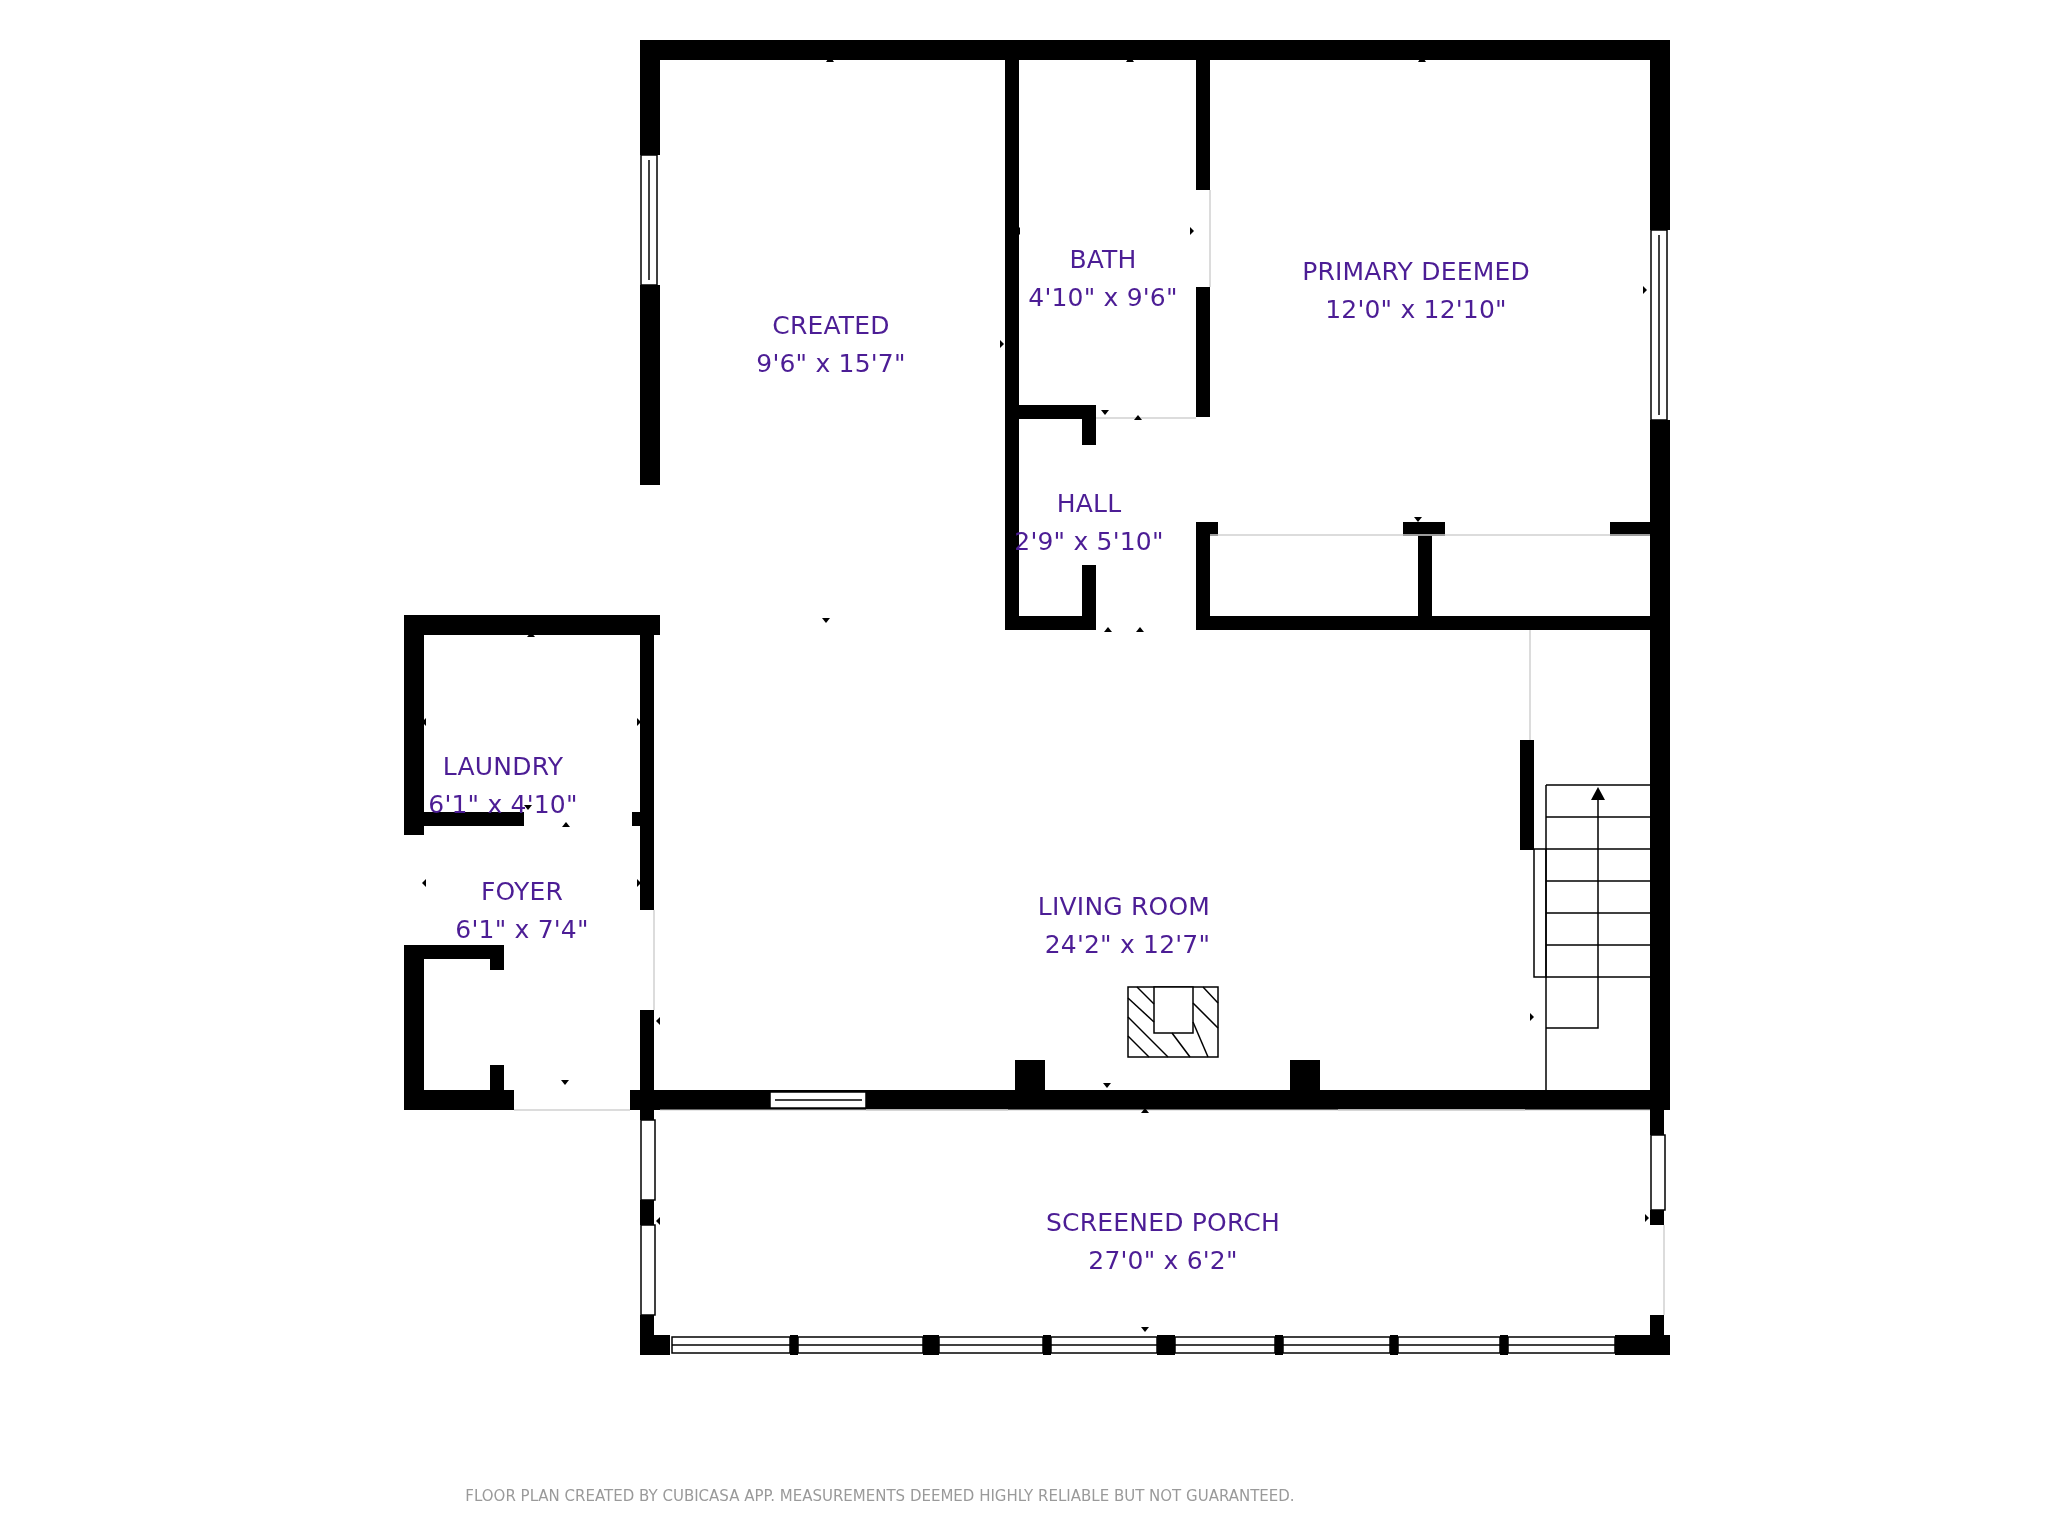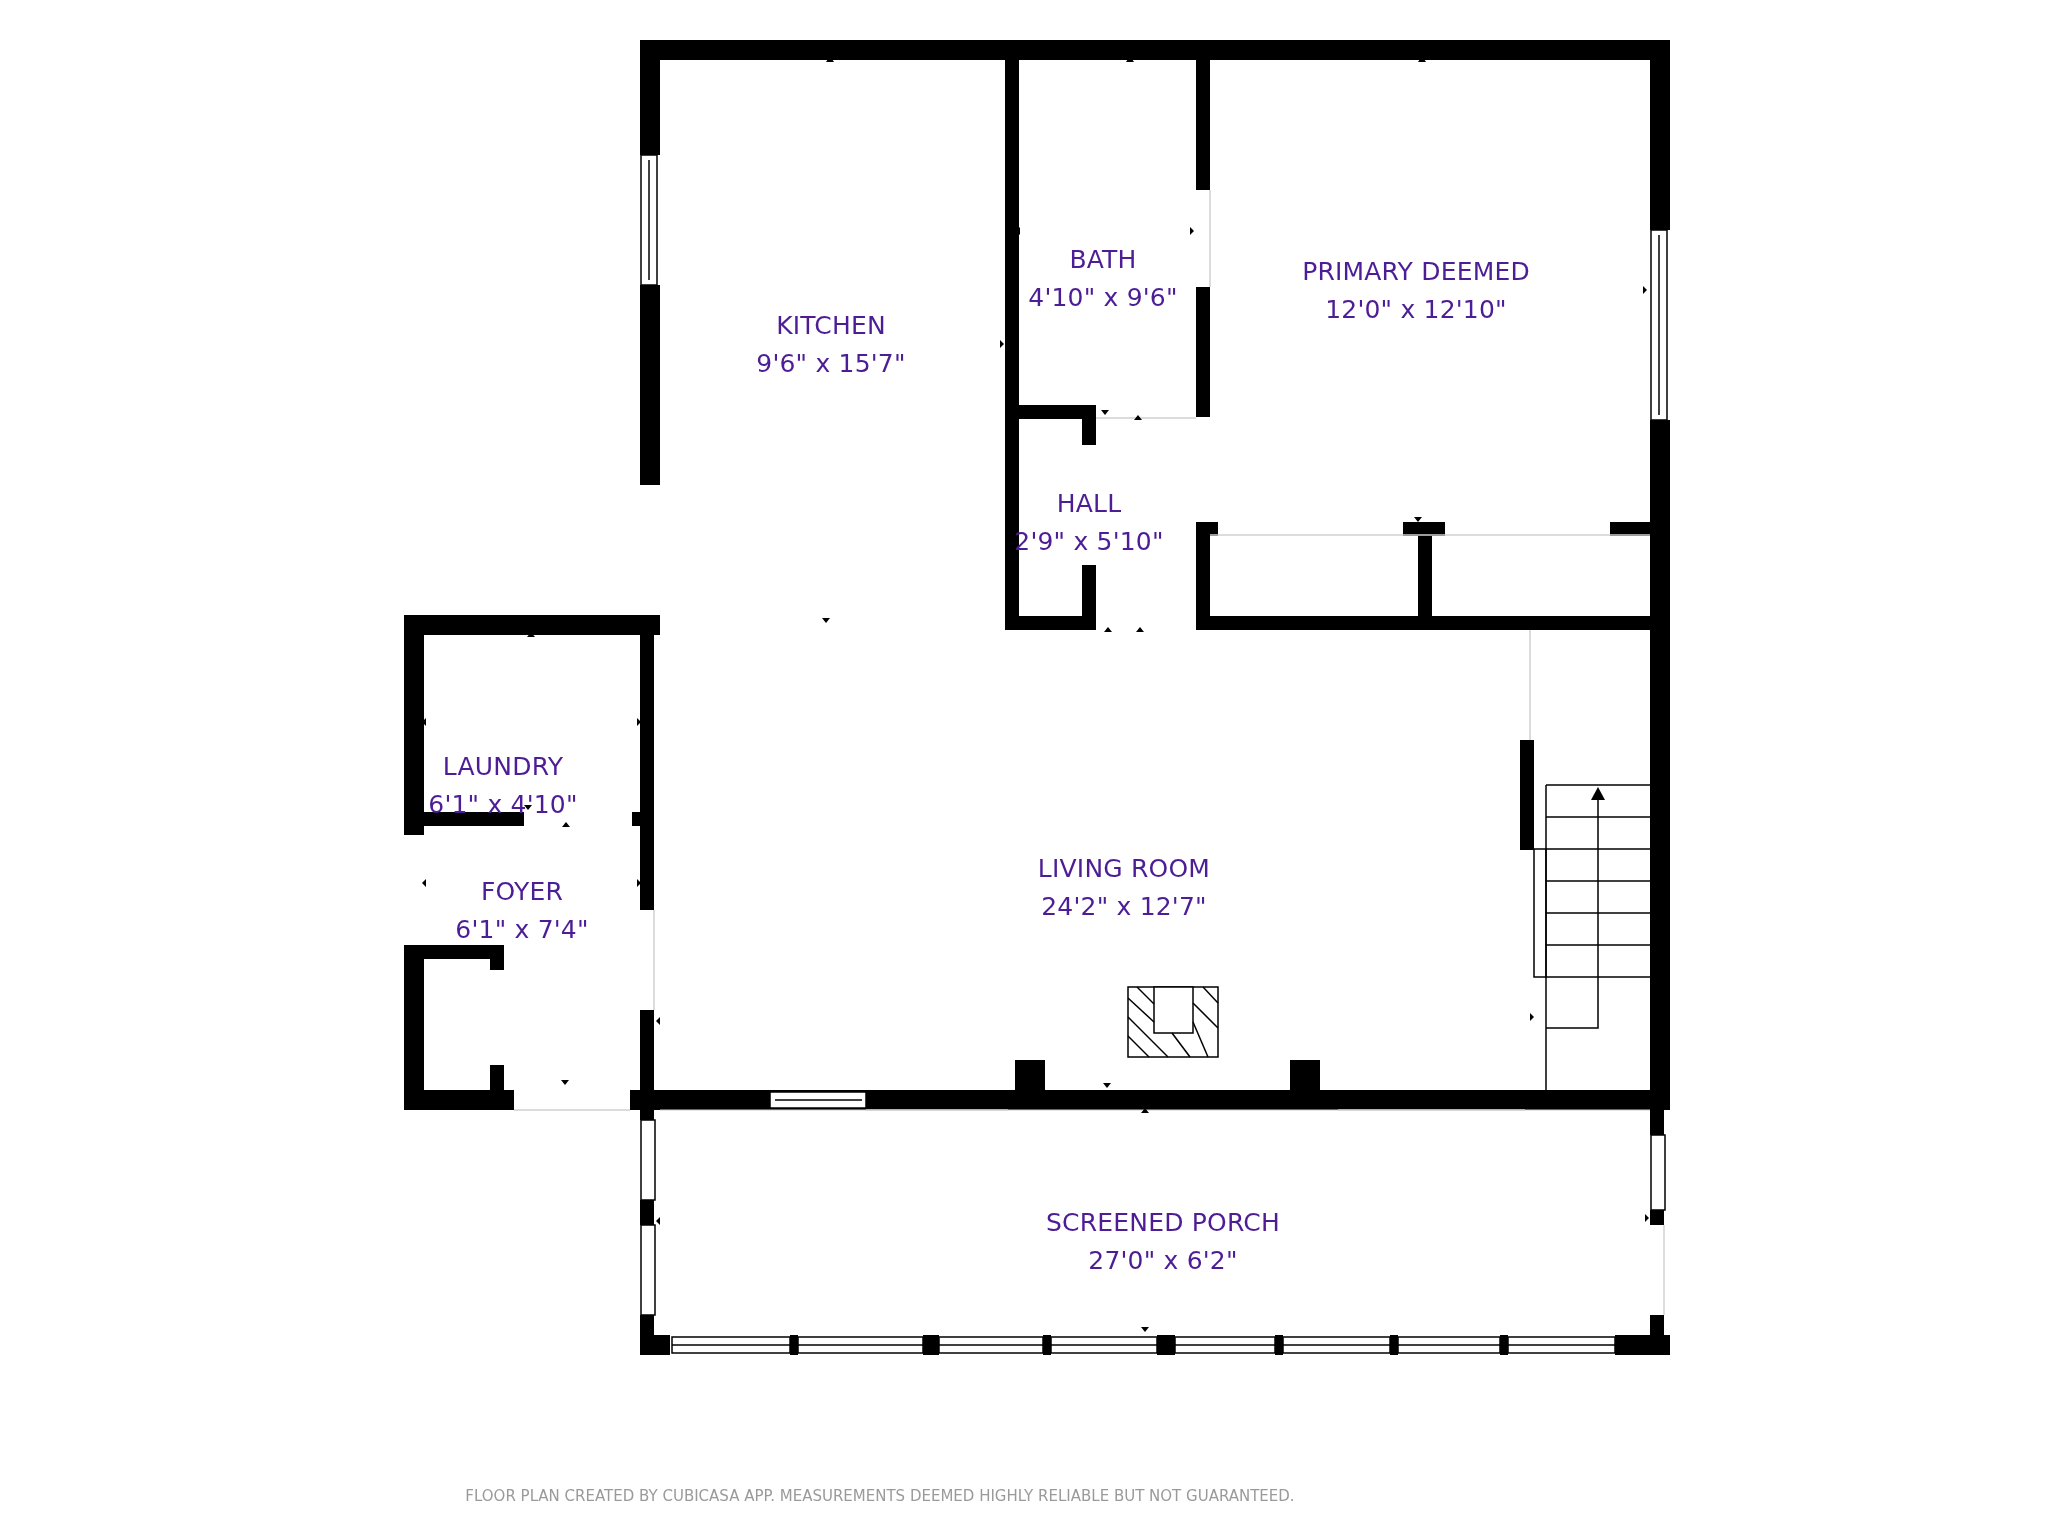--- a/index.html
+++ b/index.html
@@ -171,21 +171,21 @@
     <polygon class="arrow" points="426,879 426,887 422,883"></polygon>
     <polygon class="arrow" points="637,879 637,887 641,883"></polygon>
     <polygon class="arrow" points="660,1017 660,1025 656,1021"></polygon>
     <polygon class="arrow" points="1530,1013 1530,1021 1534,1017"></polygon>
     <polygon class="arrow" points="660,1217 660,1225 656,1221"></polygon>
     <polygon class="arrow" points="1645,1214 1645,1222 1649,1218"></polygon>
   </g>
 </svg>
 
 <div class="room-label" style="left:831px; top:307px;">
-  <div>KITCHEN</div>
+  <div>CREATED</div>
   <div>9'6" x 15'7"</div>
 </div>
 <div class="room-label" style="left:1103px; top:241px;">
   <div>BATH</div>
   <div>4'10" x 9'6"</div>
 </div>
 <div class="room-label" style="left:1416px; top:253px;">
   <div>PRIMARY DEEMED</div>
   <div>12'0" x 12'10"</div>
 </div>
@@ -194,21 +194,21 @@
   <div>2'9" x 5'10"</div>
 </div>
 <div class="room-label" style="left:503px; top:712px;margin-top:36px;">
   <div>LAUNDRY</div>
   <div>6'1" x 4'10"</div>
 </div>
 <div class="room-label" style="left:522px; top:873px;">
   <div>FOYER</div>
   <div>6'1" x 7'4"</div>
 </div>
-<div class="room-label" style="left:1124px; top:850px;">
+<div class="room-label" style="left:1124px; top:888px;text-align:right;">
   <div>LIVING ROOM</div>
   <div>24'2" x 12'7"</div>
 </div>
 <div class="room-label" style="left:1163px; top:1204px;">
   <div>SCREENED PORCH</div>
   <div>27'0" x 6'2"</div>
 </div>
 
 <div class="footer">FLOOR PLAN CREATED BY CUBICASA APP. MEASUREMENTS DEEMED HIGHLY RELIABLE BUT NOT GUARANTEED.</div>
 

